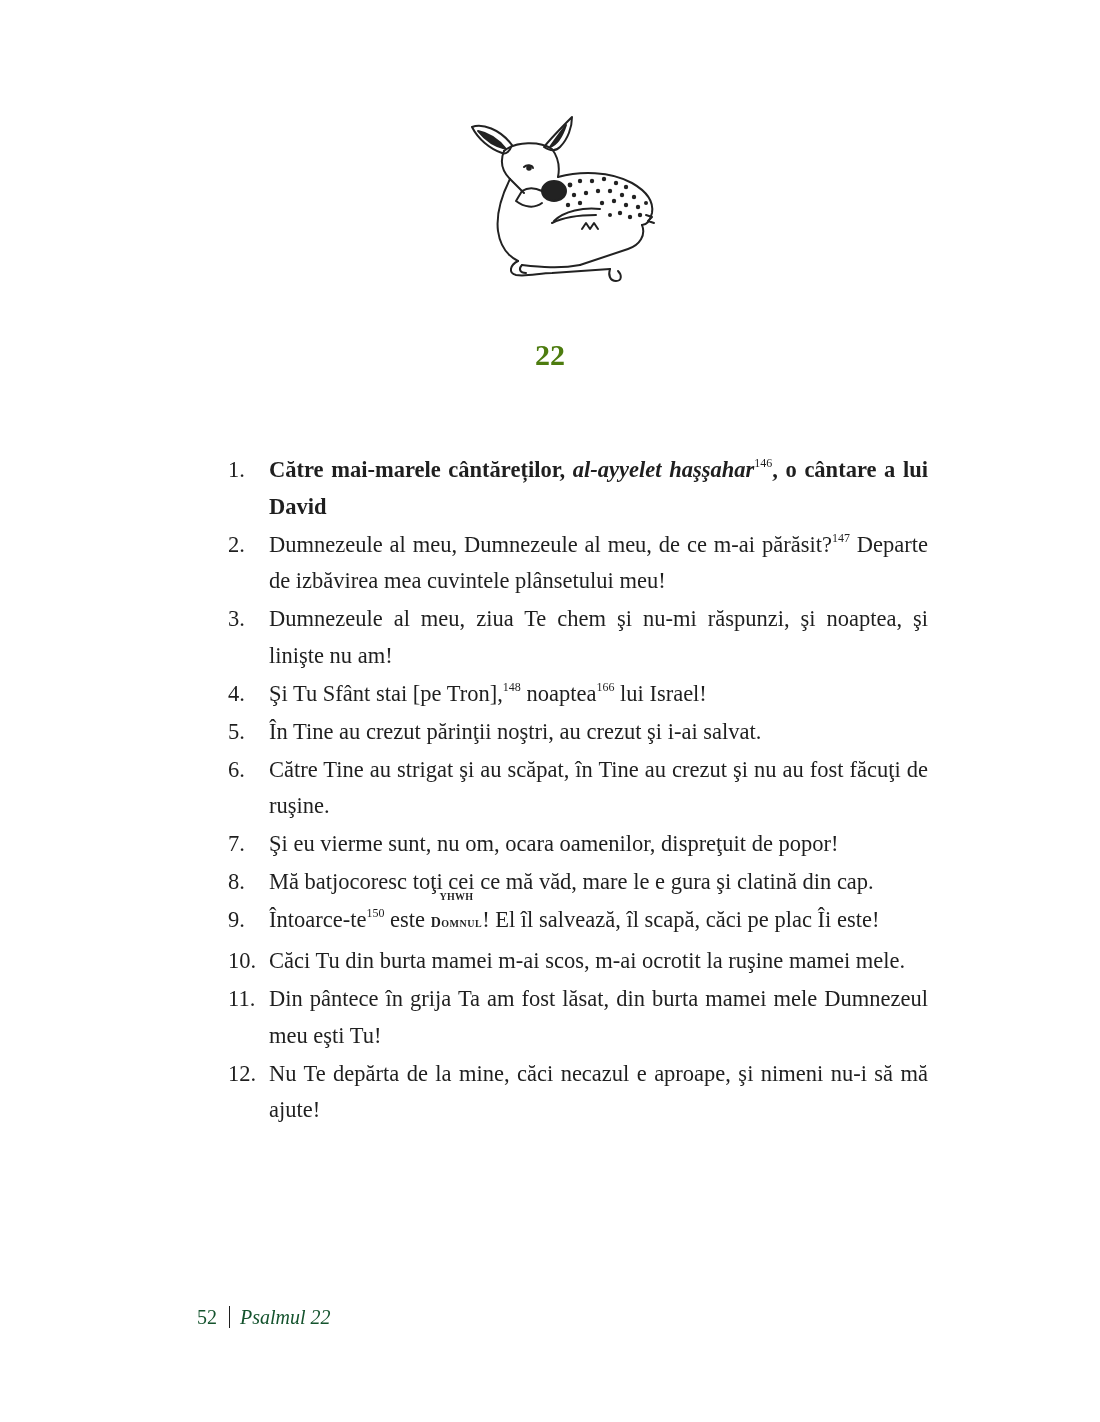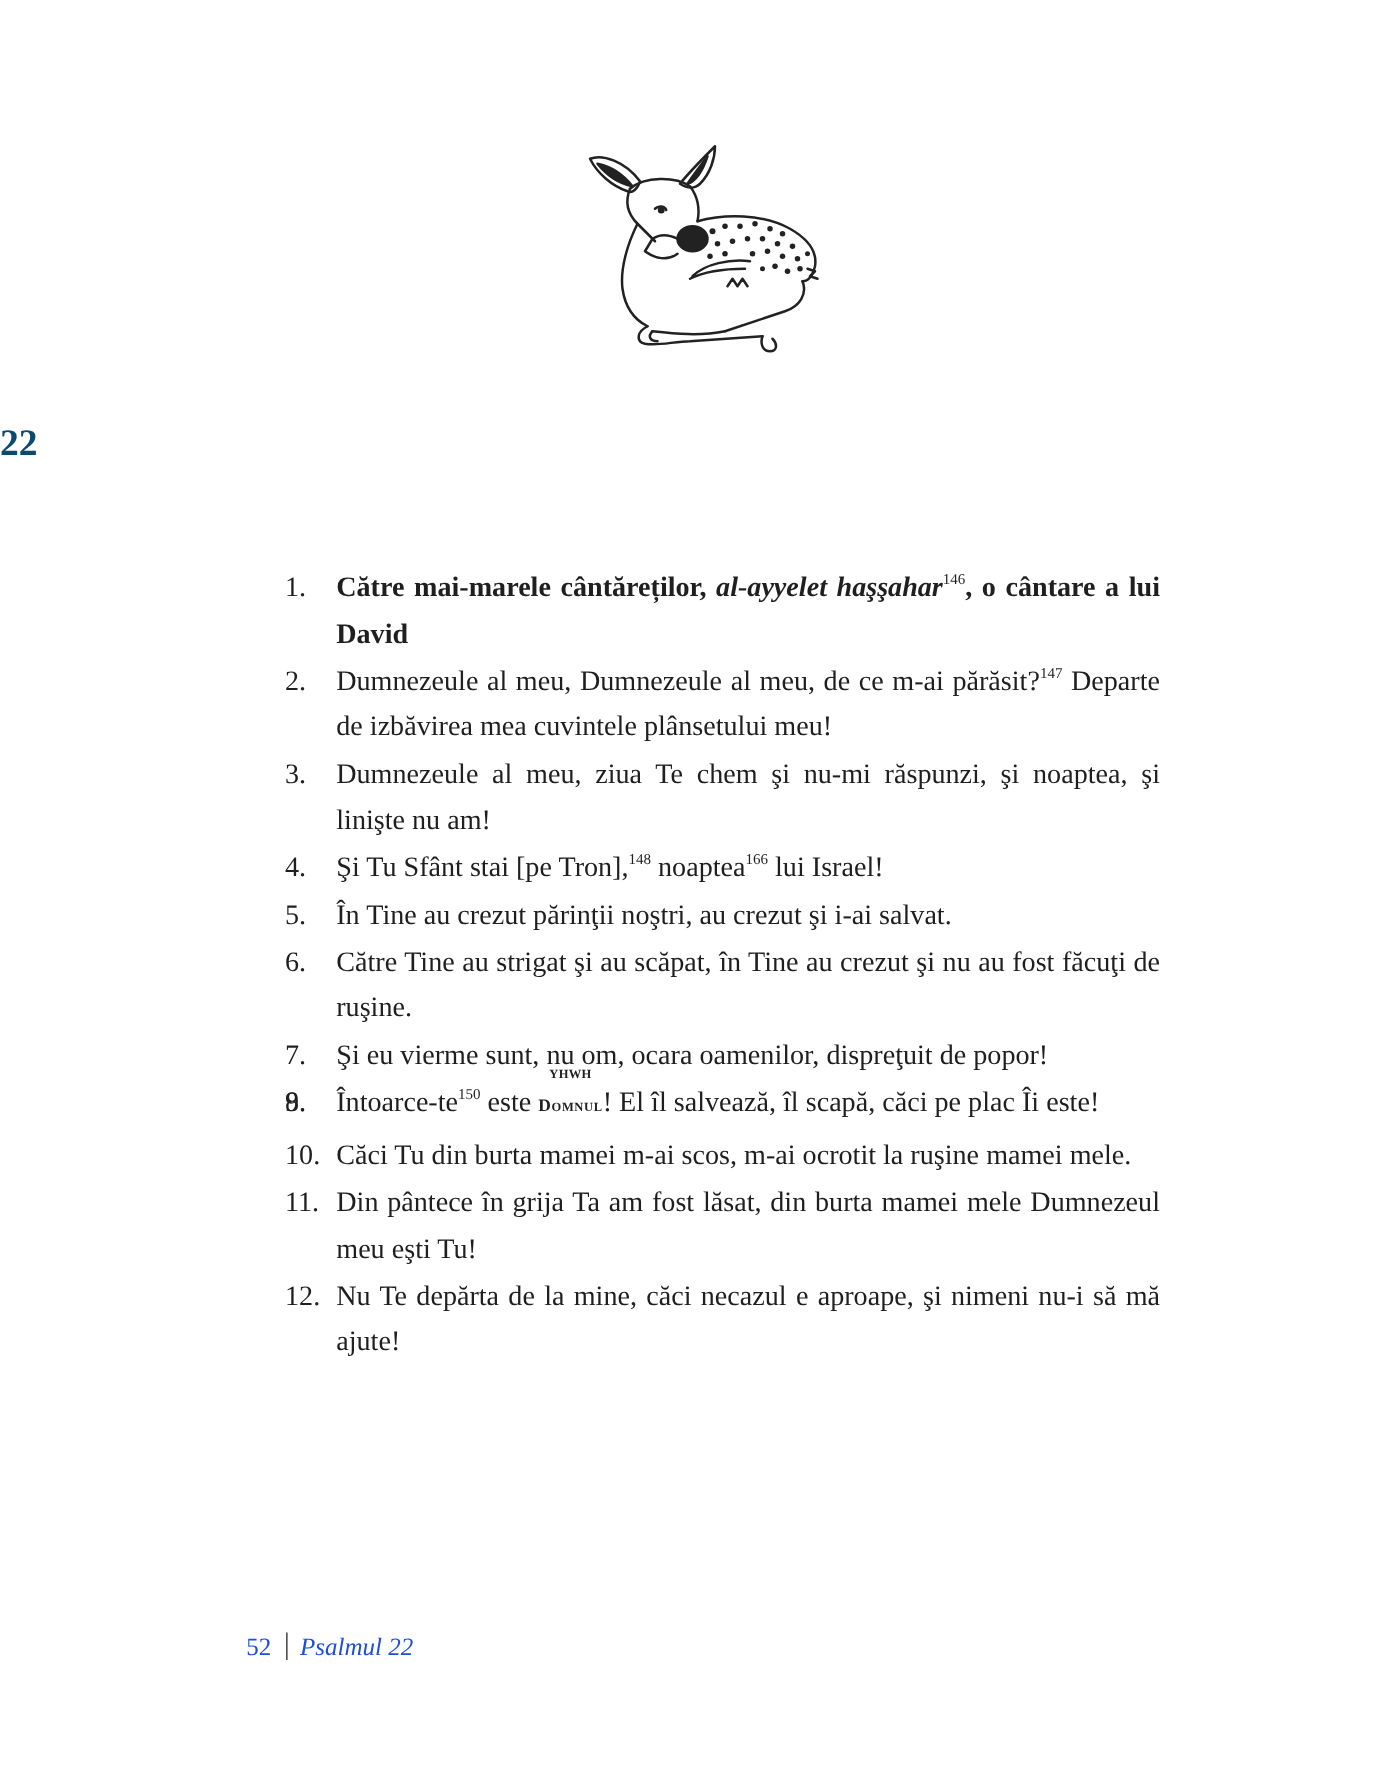--- a/index.html
+++ b/index.html
@@ -21,24 +21,24 @@
       top: 105px;
       width: 205px;
       height: 190px;
     }
     .illustration svg { width: 100%; height: 100%; }
     .chapter-number {
       position: absolute;
       left: 0;
       width: 1100px;
       top: 338px;
-      text-align: left;
+      text-align: center;
       font-weight: bold;
       font-size: 30px;
-      color: #0c4a6e;
+      color: #4d7c0f;
     }
     .verses {
       position: absolute;
       left: 228px;
       top: 452px;
       width: 700px;
       margin: 0;
       padding: 0;
       list-style: none;
     }
@@ -83,21 +83,21 @@
       font-size: 10px;
       line-height: 10px;
       font-weight: bold;
       letter-spacing: 0.3px;
     }
     .footer {
       position: absolute;
       left: 197px;
       top: 1306px;
       font-size: 20px;
-      color: #1d4ed8;
+      color: #14532d;
     }
     .footer .sep {
       display: inline-block;
       width: 1px;
       height: 22px;
       background: #1f1f1f;
       vertical-align: -4px;
       margin: 0 10px 0 12px;
     }
     .footer .running-title { font-style: italic; }
@@ -195,20 +195,21 @@
   <li class="verse">
     <span class="verse-num">6.</span>
     <span>Către Tine au strigat şi au scăpat, în Tine au crezut şi nu au fost făcuţi de ruşine.</span>
   </li>
   <li class="verse">
     <span class="verse-num">7.</span>
     <span>Şi eu vierme sunt, nu om, ocara oamenilor, dispreţuit de popor!</span>
   </li>
   <li class="verse">
     <span class="verse-num">8.</span>
+    <span>Mă batjocoresc toţi cei ce mă văd, mare le e gura şi clatină din cap.</span>
   </li>
   <li class="verse">
     <span class="verse-num">9.</span>
     <span>Întoarce-te</span><sup class="fn">150</sup><span> este </span><span class="tetra"><span class="top">YHWH</span><span>Domnul</span></span><span>! El îl salvează, îl scapă, căci pe plac Îi este!</span>
   </li>
   <li class="verse">
     <span class="verse-num">10.</span>
     <span>Căci Tu din burta mamei m-ai scos, m-ai ocrotit la ruşine mamei mele.</span>
   </li>
   <li class="verse">

